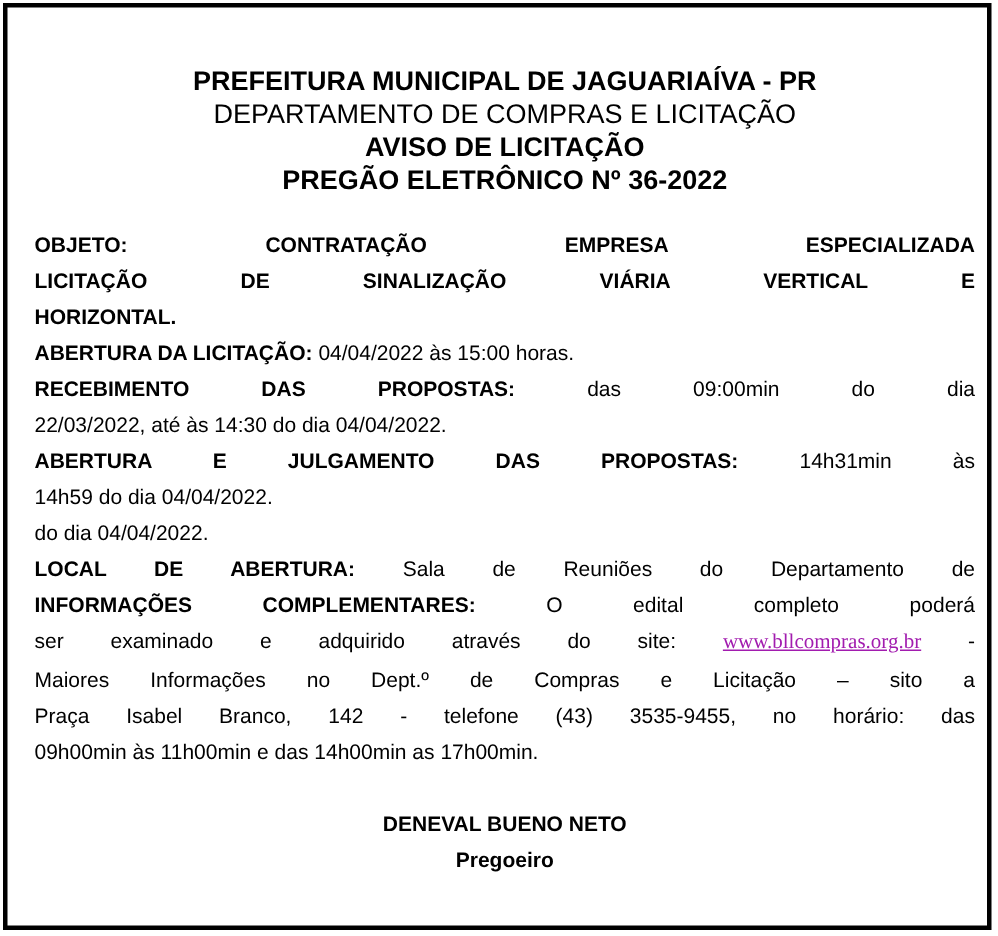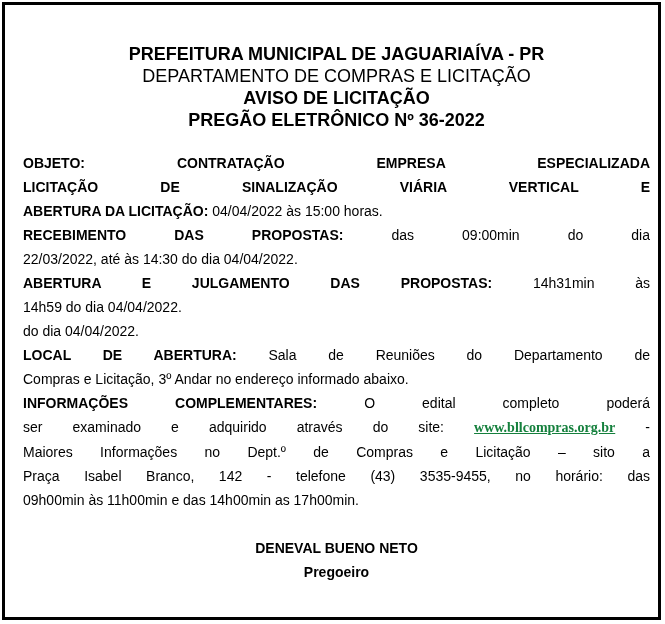--- a/index.html
+++ b/index.html
@@ -45,46 +45,46 @@
   }
   .jline { text-align: justify; text-align-last: justify; }
   .lline { text-align: left; }
   .cline { text-align: center; }
   .blank { height: 24px; }
   .seg-b { font-weight: bold; }
   .seg-r { font-weight: normal; }
   .seg-link {
     font-family: "Liberation Serif", "DejaVu Serif", serif;
     text-decoration: underline;
-    font-weight: bold;
-    color: #15803d;
+    font-weight: normal;
+    color: #a21caf;
   }
 </style>
 </head>
 <body>
 
 <div class="page">
   <div class="frame"></div>
   <div class="content">
     <div class="hline bold">PREFEITURA MUNICIPAL DE JAGUARIAÍVA - PR</div>
     <div class="hline">DEPARTAMENTO DE COMPRAS E LICITAÇÃO</div>
     <div class="hline bold">AVISO DE LICITAÇÃO</div>
     <div class="hline bold">PREGÃO ELETRÔNICO Nº 36-2022</div>
     <div class="header-gap"></div>
     <div id="body-lines">
         <div class="bline jline"><span class="seg-b">OBJETO: CONTRATAÇÃO EMPRESA ESPECIALIZADA</span></div>
         <div class="bline jline"><span class="seg-b">LICITAÇÃO DE SINALIZAÇÃO VIÁRIA VERTICAL E</span></div>
+        <div class="bline lline"><span class="seg-b">HORIZONTAL.</span></div>
         <div class="bline lline"><span class="seg-b">ABERTURA DA LICITAÇÃO: </span><span class="seg-r">04/04/2022 às 15:00 horas.</span></div>
         <div class="bline jline"><span class="seg-b">RECEBIMENTO DAS PROPOSTAS: </span><span class="seg-r">das 09:00min do dia</span></div>
         <div class="bline lline"><span class="seg-r">22/03/2022, até às 14:30 do dia 04/04/2022.</span></div>
         <div class="bline jline"><span class="seg-b">ABERTURA E JULGAMENTO DAS PROPOSTAS: </span><span class="seg-r">14h31min às</span></div>
         <div class="bline lline"><span class="seg-r">14h59 do dia 04/04/2022.</span></div>
         <div class="bline lline"><span class="seg-r">do dia 04/04/2022.</span></div>
         <div class="bline jline"><span class="seg-b">LOCAL DE ABERTURA: </span><span class="seg-r">Sala de Reuniões do Departamento de</span></div>
-        <div class="bline lline"><span class="seg-r">Compras e Licitação, 3º Andar no endereço informado abaixo.</span></div>
         <div class="bline jline"><span class="seg-b">INFORMAÇÕES COMPLEMENTARES: </span><span class="seg-r">O edital completo poderá</span></div>
         <div class="bline jline"><span class="seg-r">ser examinado e adquirido através do site: </span><span class="seg-link">www.bllcompras.org.br</span><span class="seg-r"> -</span></div>
         <div class="bline jline"><span class="seg-r">Maiores Informações no Dept.º de Compras e Licitação – sito a</span></div>
         <div class="bline jline"><span class="seg-r">Praça Isabel Branco, 142 - telefone (43) 3535-9455, no horário: das</span></div>
         <div class="bline lline"><span class="seg-r">09h00min às 11h00min e das 14h00min as 17h00min.</span></div>
         <div class="bline blank"></div>
         <div class="bline cline"><span class="seg-b">DENEVAL BUENO NETO</span></div>
         <div class="bline cline"><span class="seg-b">Pregoeiro</span></div>
       </div>
   </div>

